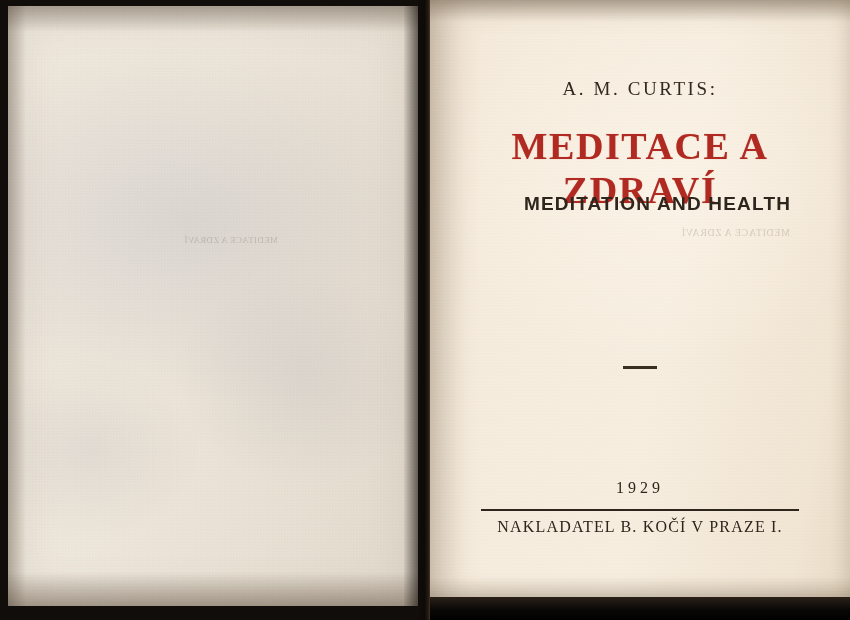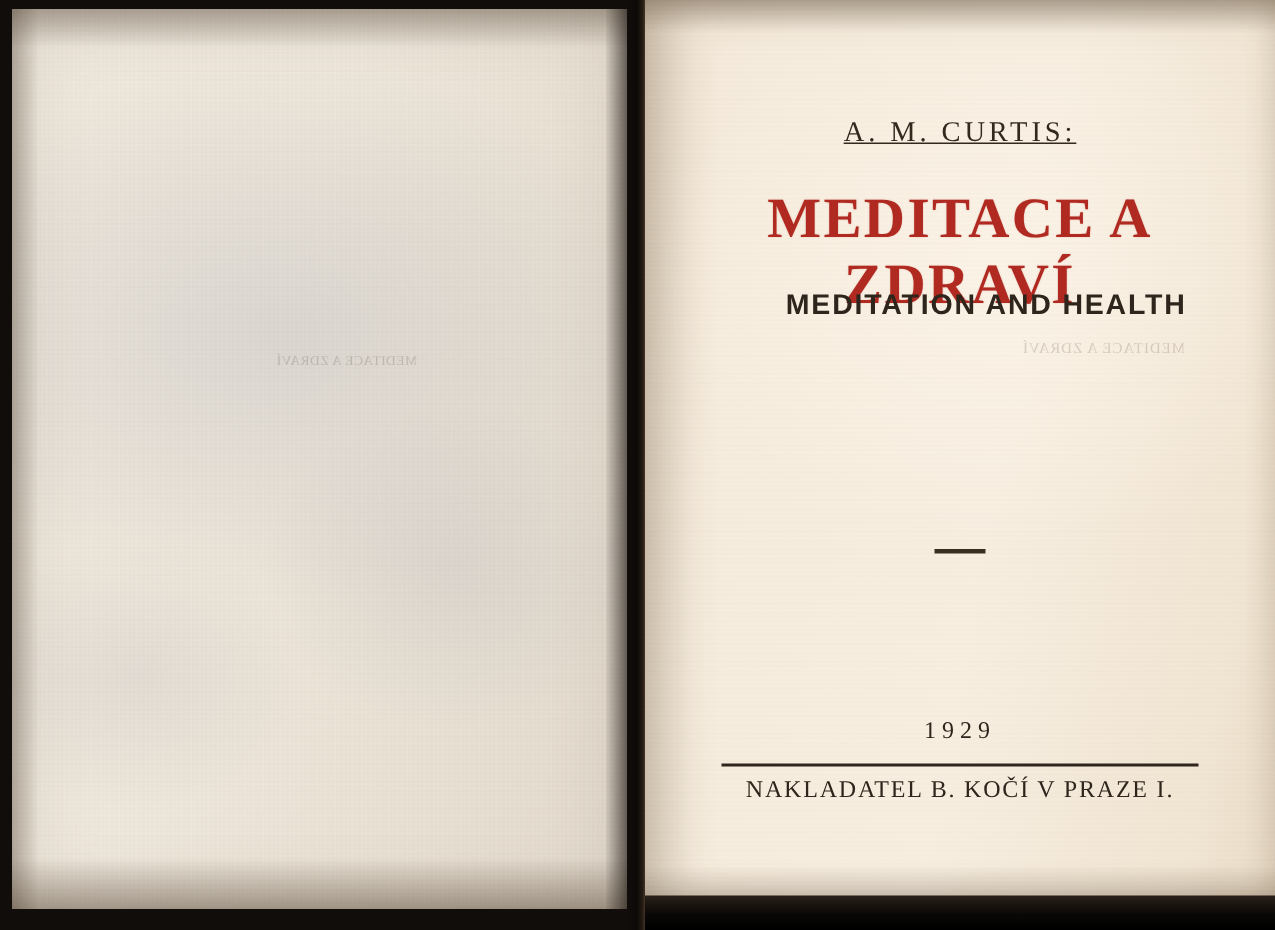--- a/index.html
+++ b/index.html
@@ -146,21 +146,20 @@
   }
 
   .author {
     position: absolute;
     top: 78px;
     left: 0; right: 0;
     font-family: "Liberation Serif", serif;
     font-size: 19px;
     letter-spacing: 2.6px;
     color: #33291f;
-    text-decoration: underline;
   }
 
   .main-title {
     position: absolute;
     top: 124px;
     left: 0; right: 0;
     font-family: "Liberation Serif", serif;
     font-weight: bold;
     font-size: 38px;
     letter-spacing: 1.6px;

